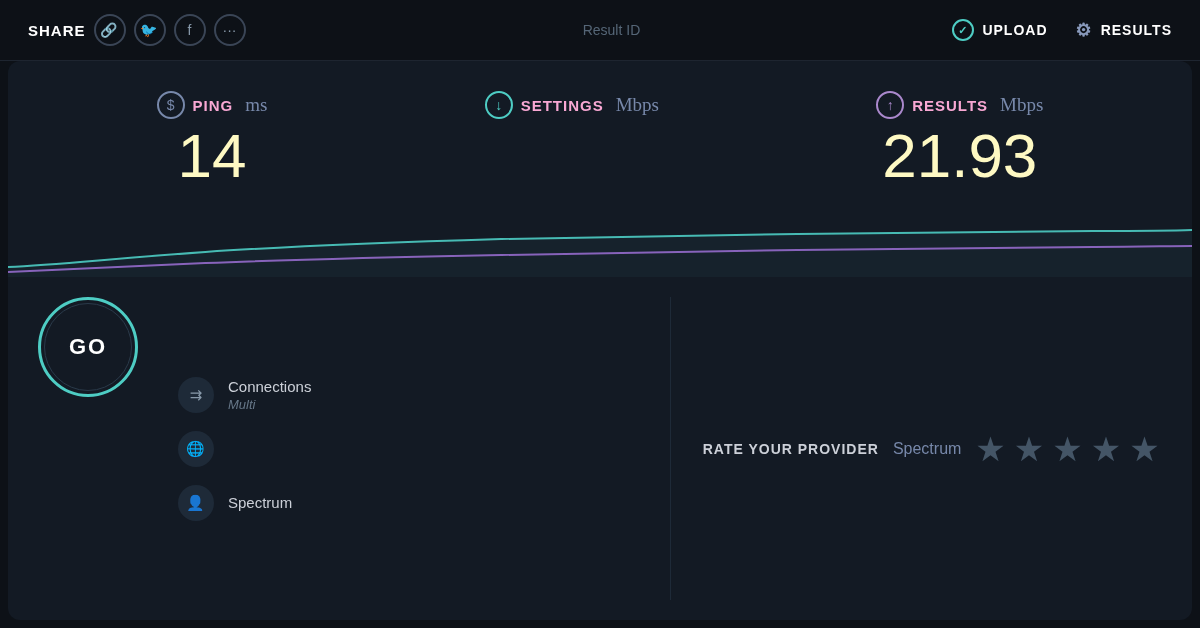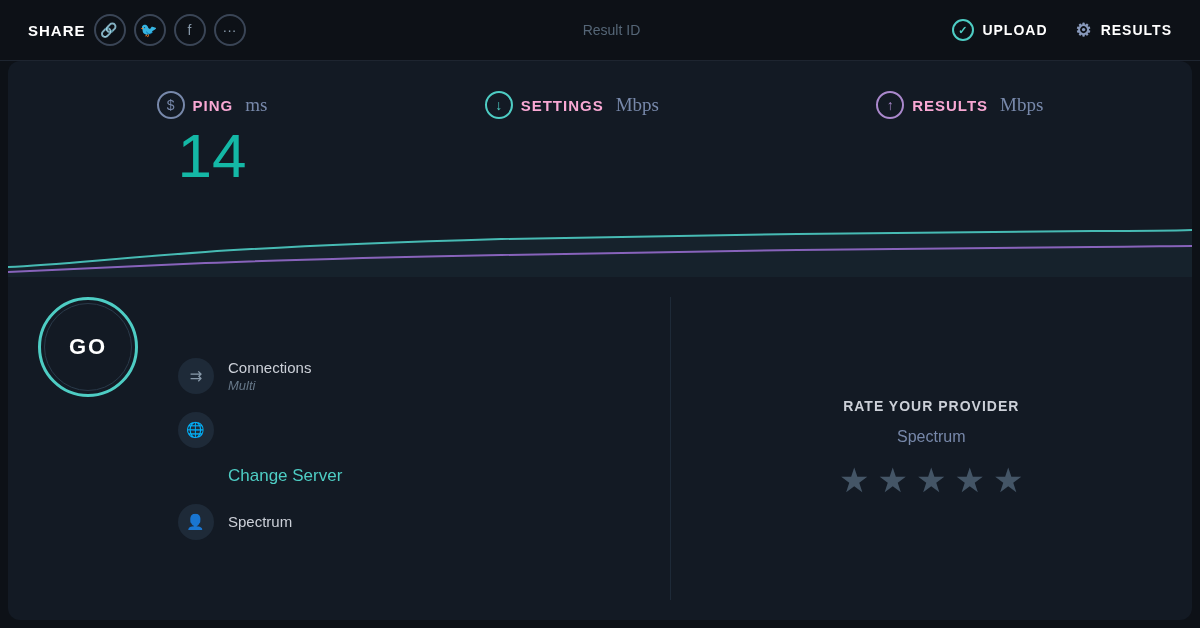--- a/index.html
+++ b/index.html
@@ -149,21 +149,21 @@
       font-size: 19px;
       font-weight: 400;
       color: #7788aa;
       margin-left: 4px;
       font-family: Liberation Serif, serif;
     }
 
     .metric-value {
       font-size: 62px;
       font-weight: 300;
-      color: #14b8a6;
+      color: #fef9c3;
       line-height: 1;
     }
 
     
     .chart-area {
       position: relative;
       height: 70px;
       margin: 0 0 10px 0;
       overflow: hidden;
     }
@@ -267,21 +267,21 @@
       font-size: 17px;
       color: #4ecdc4;
       cursor: pointer;
       font-weight: 500;
       padding-left: 50px;
     }
 
     
     .rate-section {
       display: flex;
-      flex-direction: column;
+      flex-direction: row;
       align-items: center;
       justify-content: center;
       flex: 1;
       gap: 14px;
     }
 
     .rate-title {
       font-size: 14px;
       font-weight: 700;
       color: #ccd0d8;
@@ -356,20 +356,21 @@
         <span class="metric-unit">Mbps</span>
       </div>
     </div>
 
     <div class="metric">
       <div class="metric-header">
         <div class="metric-icon upload">↑</div>
         <span class="metric-label">RESULTS</span>
         <span class="metric-unit">Mbps</span>
       </div>
+      <div class="metric-value">21.93</div>
     </div>
 
   </div>
 
   <div class="chart-area">
     <svg viewBox="0 0 1200 70" preserveAspectRatio="none" xmlns="http://www.w3.org/2000/svg">
 
       <path d="M0,60 C50,58 100,52 200,45 C300,38 400,35 500,32 C600,30 700,28 800,27 C900,26 1000,25 1100,24 C1150,24 1175,24 1200,23" stroke="#4ecdc4" stroke-width="2" fill="none" opacity="0.9"></path>
 
       <path d="M0,65 C50,63 100,60 200,56 C300,52 400,50 500,48 C600,46 700,44 800,43 C900,42 1000,41 1100,40 C1150,40 1175,39 1200,39" stroke="#9966cc" stroke-width="2" fill="none" opacity="0.9"></path>
@@ -392,21 +393,20 @@
         <div class="info-text">
           <span class="info-title">Connections</span>
           <span class="info-subtitle">Multi</span>
         </div>
       </div>
 
       <div class="info-row">
         <div class="info-icon">🌐</div>
       </div>
 
-      <div class="change-server-link">Change Server</div>
 
       <div class="info-row">
         <div class="info-icon">👤</div>
         <span class="info-title">Spectrum</span>
       </div>
     </div>
 
     <div class="divider"></div>
 
     <div class="rate-section">

